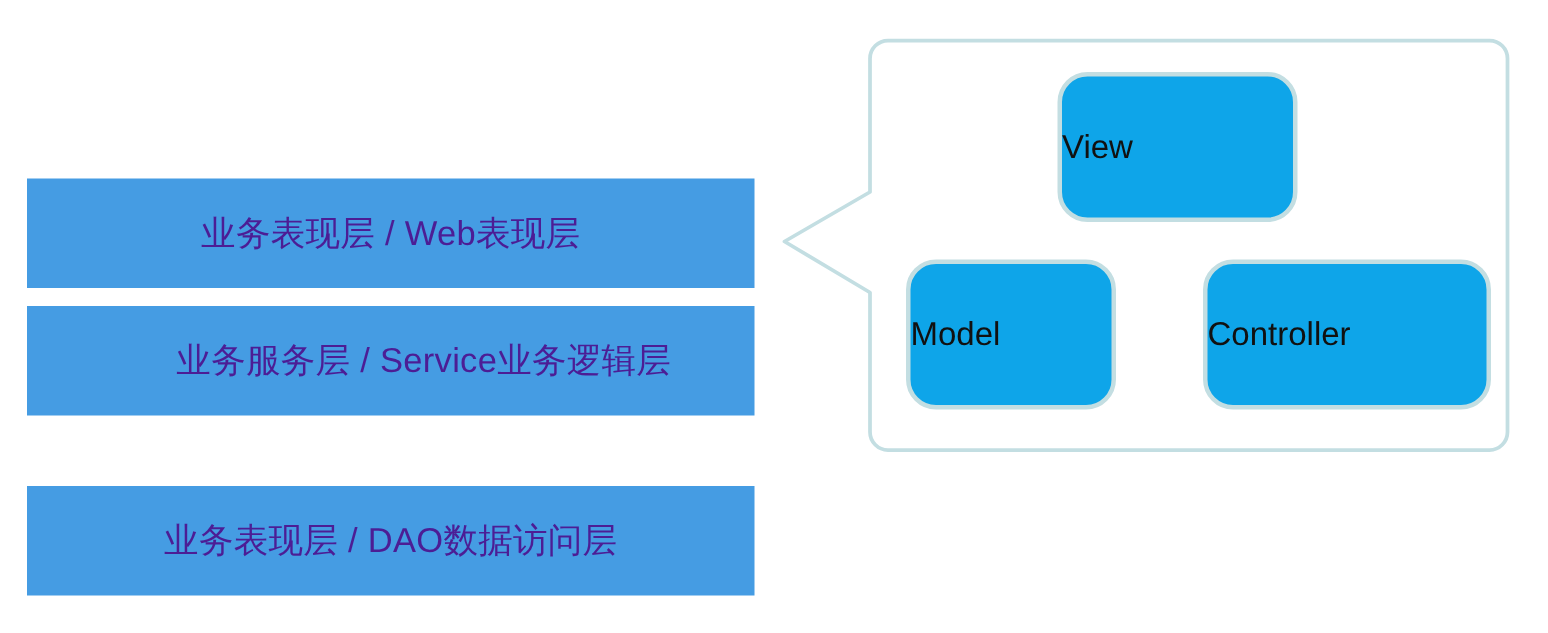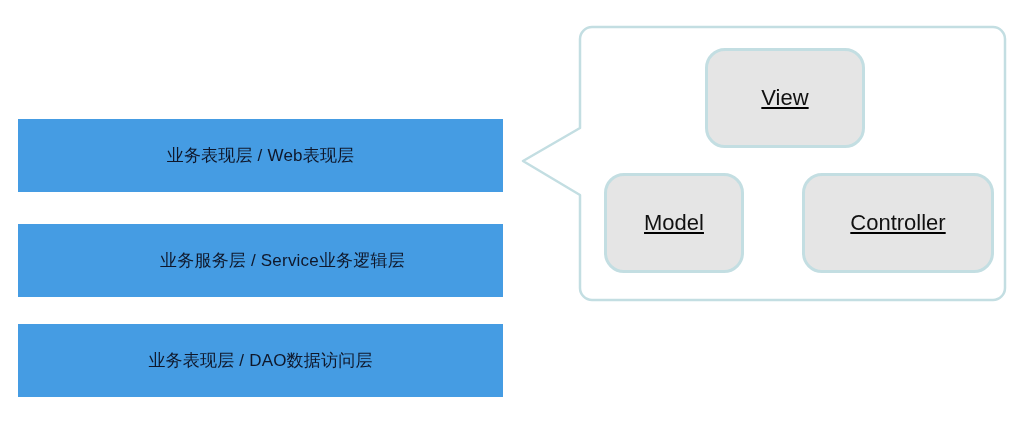--- a/index.html
+++ b/index.html
@@ -22,51 +22,49 @@
     left: 18px;
     width: 485px;
     height: 73px;
     background: #459CE3;
     display: flex;
     align-items: center;
     justify-content: center;
     box-sizing: border-box;
   }
   .layer-bar .layer-label {
-    color: #0f172a;
-    font-size: 17px;
+    color: #4c1d95;
+    font-size: 23px;
     letter-spacing: 0.2px;
     line-height: 1;
     white-space: nowrap;
   }
   #layer-bar-0 { top: 119px; }
-  #layer-bar-1 { top: 224px; padding-left: 44px; }
+  #layer-bar-1 { top: 204px; padding-left: 44px; }
   #layer-bar-2 { top: 324px; }
 
   
   #callout-svg {
     position: absolute;
     left: 0;
     top: 0;
     width: 1032px;
     height: 422px;
     pointer-events: none;
   }
 
   
   .mvc-box {
     position: absolute;
     box-sizing: border-box;
     border: 3px solid #C3DEE2;
     border-radius: 20px;
-    background: #e5e5e5;
+    background: #0ea5e9;
     display: flex;
     align-items: center;
-    justify-content: center;
-    text-decoration: underline;
   }
   .mvc-box .mvc-label {
     color: #111111;
     font-size: 22px;
     line-height: 1;
     white-space: nowrap;
   }
   #mvc-box-view       { left: 705px; top: 48px;  width: 160px; height: 100px; }
   #mvc-box-model      { left: 604px; top: 173px; width: 140px; height: 100px; }
   #mvc-box-controller { left: 802px; top: 173px; width: 192px; height: 100px; }

